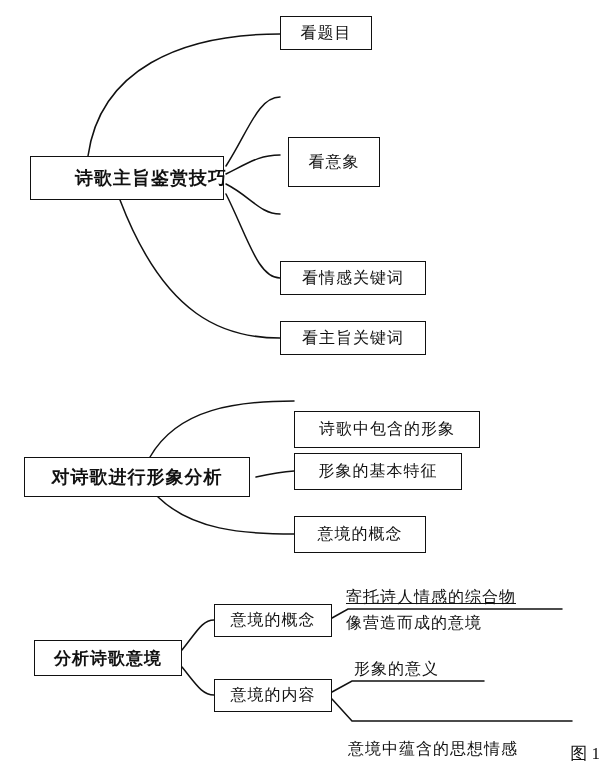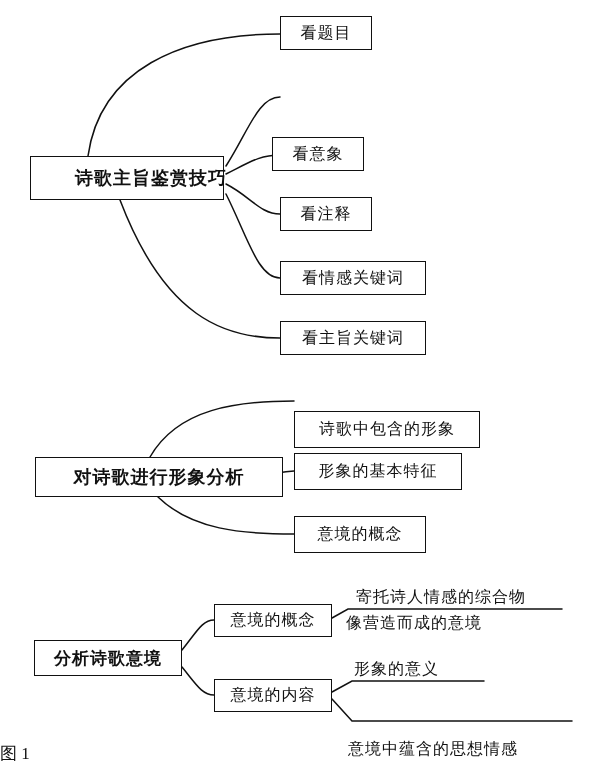--- a/index.html
+++ b/index.html
@@ -51,21 +51,21 @@
     color: #111111;
     letter-spacing: 1px;
     white-space: nowrap;
     line-height: 22px;
   }
   .caption {
     position: absolute;
     left: 0;
     top: 742px;
     width: 600px;
-    text-align: left;
+    text-align: right;
     font-size: 17px;
     color: #111111;
   }
 </style>
 </head>
 <body>
 
 <div class="canvas">
 
   <svg class="connectors" width="600" height="776" viewBox="0 0 600 776" xmlns="http://www.w3.org/2000/svg">
@@ -86,43 +86,42 @@
     <path d="M 332 618 L 348 609 L 562 609"></path>
     <path d="M 332 692 L 352 681 L 484 681"></path>
     <path d="M 332 699 L 352 721 L 572 721"></path>
   </svg>
 
   <div class="node root" style="left:30px; top:156px; width:194px; height:44px;padding-left:48px;">诗歌主旨鉴赏技巧</div>
 
   <div class="node" style="left:280px; top:16px; width:92px; height:34px;">看题目</div>
 
 
-  <div class="node" style="left:272px; top:137px; width:92px; height:34px;">看意象</div>
+  <div class="node" style="left:288px; top:137px; width:92px; height:50px;">看意象</div>
 
-  <div class="node" style="left:280px; top:197px; width:92px; height:34px;">看注释</div>
 
   <div class="node" style="left:280px; top:261px; width:146px; height:34px;">看情感关键词</div>
 
   <div class="node" style="left:280px; top:321px; width:146px; height:34px;font-family:Liberation Mono, monospace;">看主旨关键词</div>
 
-  <div class="node root" style="left:35px; top:457px; width:248px; height:40px;">对诗歌进行形象分析</div>
+  <div class="node root" style="left:24px; top:457px; width:226px; height:40px;">对诗歌进行形象分析</div>
 
   <div class="node" style="left:294px; top:383px; width:186px; height:37px;margin-top:28px;">诗歌中包含的形象</div>
 
   <div class="node" style="left:294px; top:453px; width:168px; height:37px;">形象的基本特征</div>
 
   <div class="node" style="left:294px; top:516px; width:132px; height:37px;">意境的概念</div>
 
   <div class="node root" style="left:34px; top:640px; width:148px; height:36px; font-size:17px;">分析诗歌意境</div>
 
   <div class="node" style="left:214px; top:679px; width:118px; height:33px;">意境的内容</div>
 
   <div class="node" style="left:214px; top:604px; width:118px; height:33px;">意境的概念</div>
 
-  <div class="leaf-text" style="left:356px; top:586px;">寄托诗人情感的综合物</div>
+  <div class="leaf-text" style="left:346px; top:586px;text-decoration:underline;">寄托诗人情感的综合物</div>
 
   <div class="leaf-text" style="left:346px; top:612px;">像营造而成的意境</div>
 
   <div class="leaf-text" style="left:354px; top:658px;">形象的意义</div>
 
   <div class="leaf-text" style="left:348px; top:698px;margin-top:40px;">意境中蕴含的思想情感</div>
 
   <div class="caption">图 1</div>
 
 </div>

